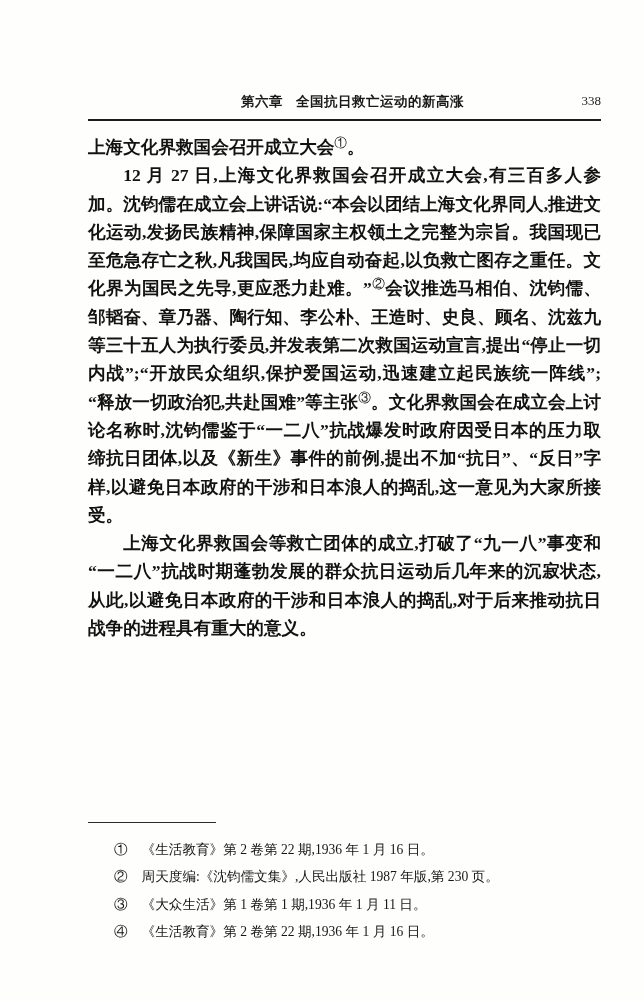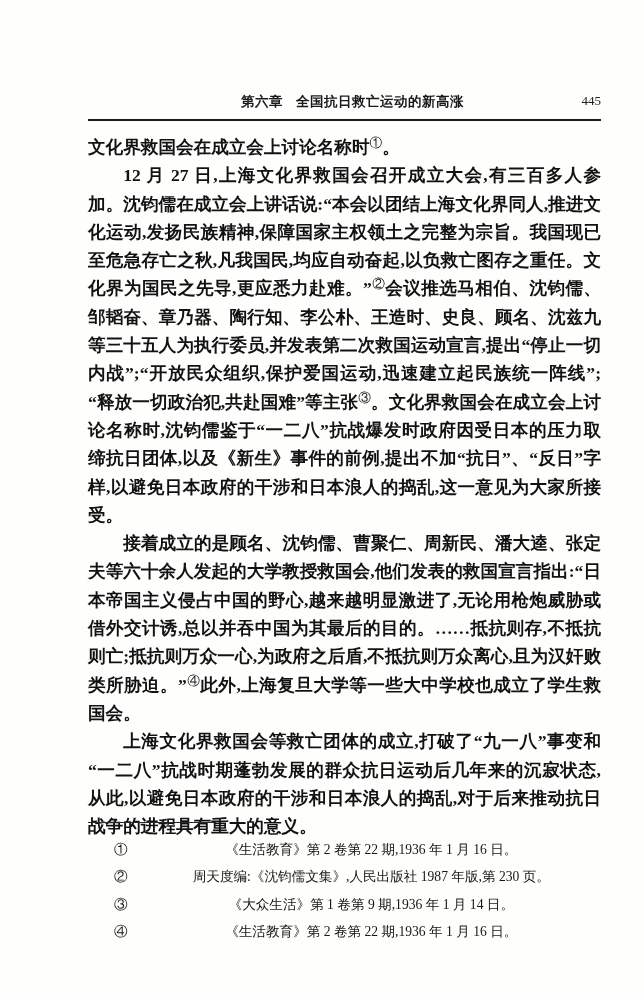--- a/index.html
+++ b/index.html
@@ -104,58 +104,56 @@
     display: flex;
     align-items: baseline;
   }
   .fn-num {
     flex: 0 0 auto;
     margin-right: 14px;
   }
   .fn-text {
     flex: 1 1 auto;
     white-space: nowrap;
-    text-align: center;
   }
 </style>
 </head>
 <body>
 
 <div class="page">
 
   <div class="header">
     <div class="header-title">
       <span class="chapter">第六章</span><span>全国抗日救亡运动的新高涨</span>
     </div>
-    <span class="page-num">445</span>
+    <span class="page-num">338</span>
   </div>
 
   <div class="header-rule"></div>
 
   <div class="body-text">
-    <p class="para no-indent"><span>文化界救国会在成立会上讨论名称时</span><sup class="fnref">①</sup><span>。</span></p>
+    <p class="para no-indent"><span>上海文化界救国会召开成立大会</span><sup class="fnref">①</sup><span>。</span></p>
     <p class="para"><span>12 月 27 日,上海文化界救国会召开成立大会,有三百多人参加。沈钧儒在成立会上讲话说:“本会以团结上海文化界同人,推进文化运动,发扬民族精神,保障国家主权领土之完整为宗旨。我国现已至危急存亡之秋,凡我国民,均应自动奋起,以负救亡图存之重任。文化界为国民之先导,更应悉力赴难。”</span><sup class="fnref">②</sup><span>会议推选马相伯、沈钧儒、邹韬奋、章乃器、陶行知、李公朴、王造时、史良、顾名、沈兹九等三十五人为执行委员,并发表第二次救国运动宣言,提出“停止一切内战”;“开放民众组织,保护爱国运动,迅速建立起民族统一阵线”;“释放一切政治犯,共赴国难”等主张</span><sup class="fnref">③</sup><span>。文化界救国会在成立会上讨论名称时,沈钧儒鉴于“一二八”抗战爆发时政府因受日本的压力取缔抗日团体,以及《新生》事件的前例,提出不加“抗日”、“反日”字样,以避免日本政府的干涉和日本浪人的捣乱,这一意见为大家所接受。</span></p>
-    <p class="para"><span>接着成立的是顾名、沈钧儒、曹聚仁、周新民、潘大逵、张定夫等六十余人发起的大学教授救国会,他们发表的救国宣言指出:“日本帝国主义侵占中国的野心,越来越明显激进了,无论用枪炮威胁或借外交计诱,总以并吞中国为其最后的目的。……抵抗则存,不抵抗则亡;抵抗则万众一心,为政府之后盾,不抵抗则万众离心,且为汉奸败类所胁迫。”</span><sup class="fnref">④</sup><span>此外,上海复旦大学等一些大中学校也成立了学生救国会。</span></p>
     <p class="para"><span>上海文化界救国会等救亡团体的成立,打破了“九一八”事变和“一二八”抗战时期蓬勃发展的群众抗日运动后几年来的沉寂状态,从此,以避免日本政府的干涉和日本浪人的捣乱,对于后来推动抗日战争的进程具有重大的意义。</span></p>
   </div>
 
   <div class="fn-rule"></div>
 
   <div class="footnotes">
     <div class="fn-row">
       <span class="fn-num">①</span>
       <span class="fn-text">《生活教育》第 2 卷第 22 期,1936 年 1 月 16 日。</span>
     </div>
     <div class="fn-row">
       <span class="fn-num">②</span>
       <span class="fn-text">周天度编:《沈钧儒文集》,人民出版社 1987 年版,第 230 页。</span>
     </div>
     <div class="fn-row">
       <span class="fn-num">③</span>
-      <span class="fn-text">《大众生活》第 1 卷第 9 期,1936 年 1 月 14 日。</span>
+      <span class="fn-text">《大众生活》第 1 卷第 1 期,1936 年 1 月 11 日。</span>
     </div>
     <div class="fn-row">
       <span class="fn-num">④</span>
       <span class="fn-text">《生活教育》第 2 卷第 22 期,1936 年 1 月 16 日。</span>
     </div>
   </div>
 
 </div>
 
 </body></html>

